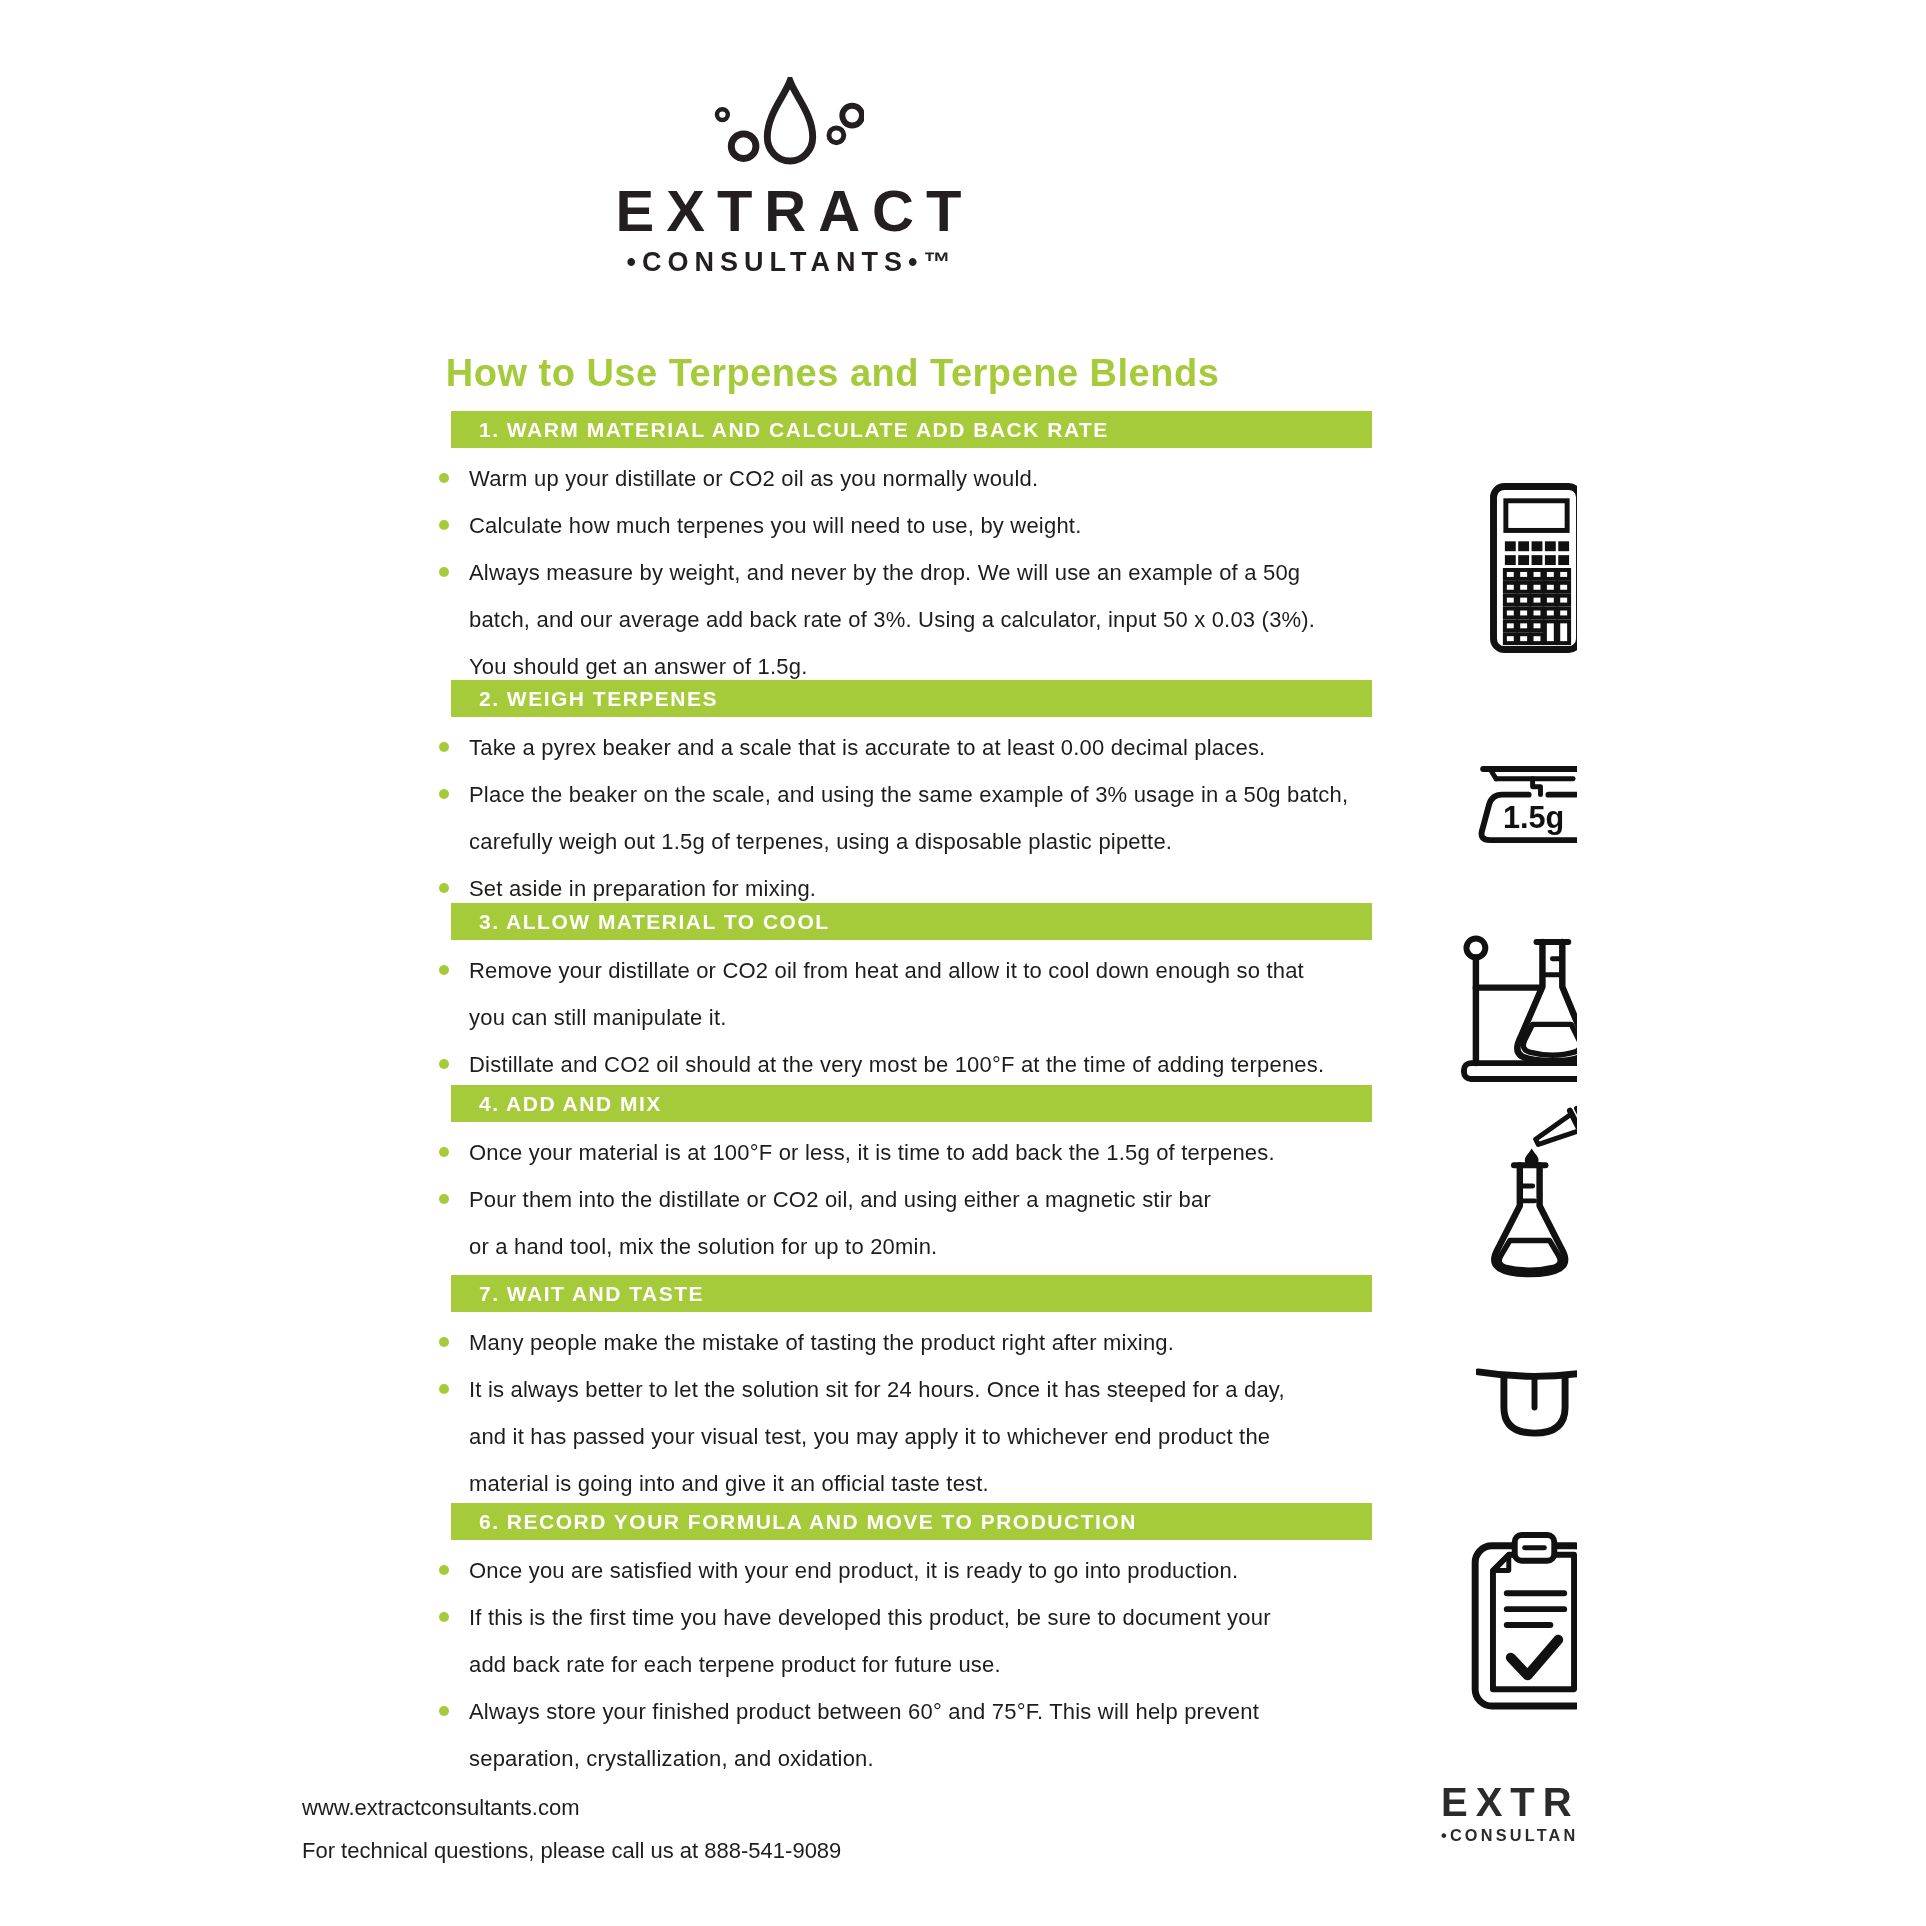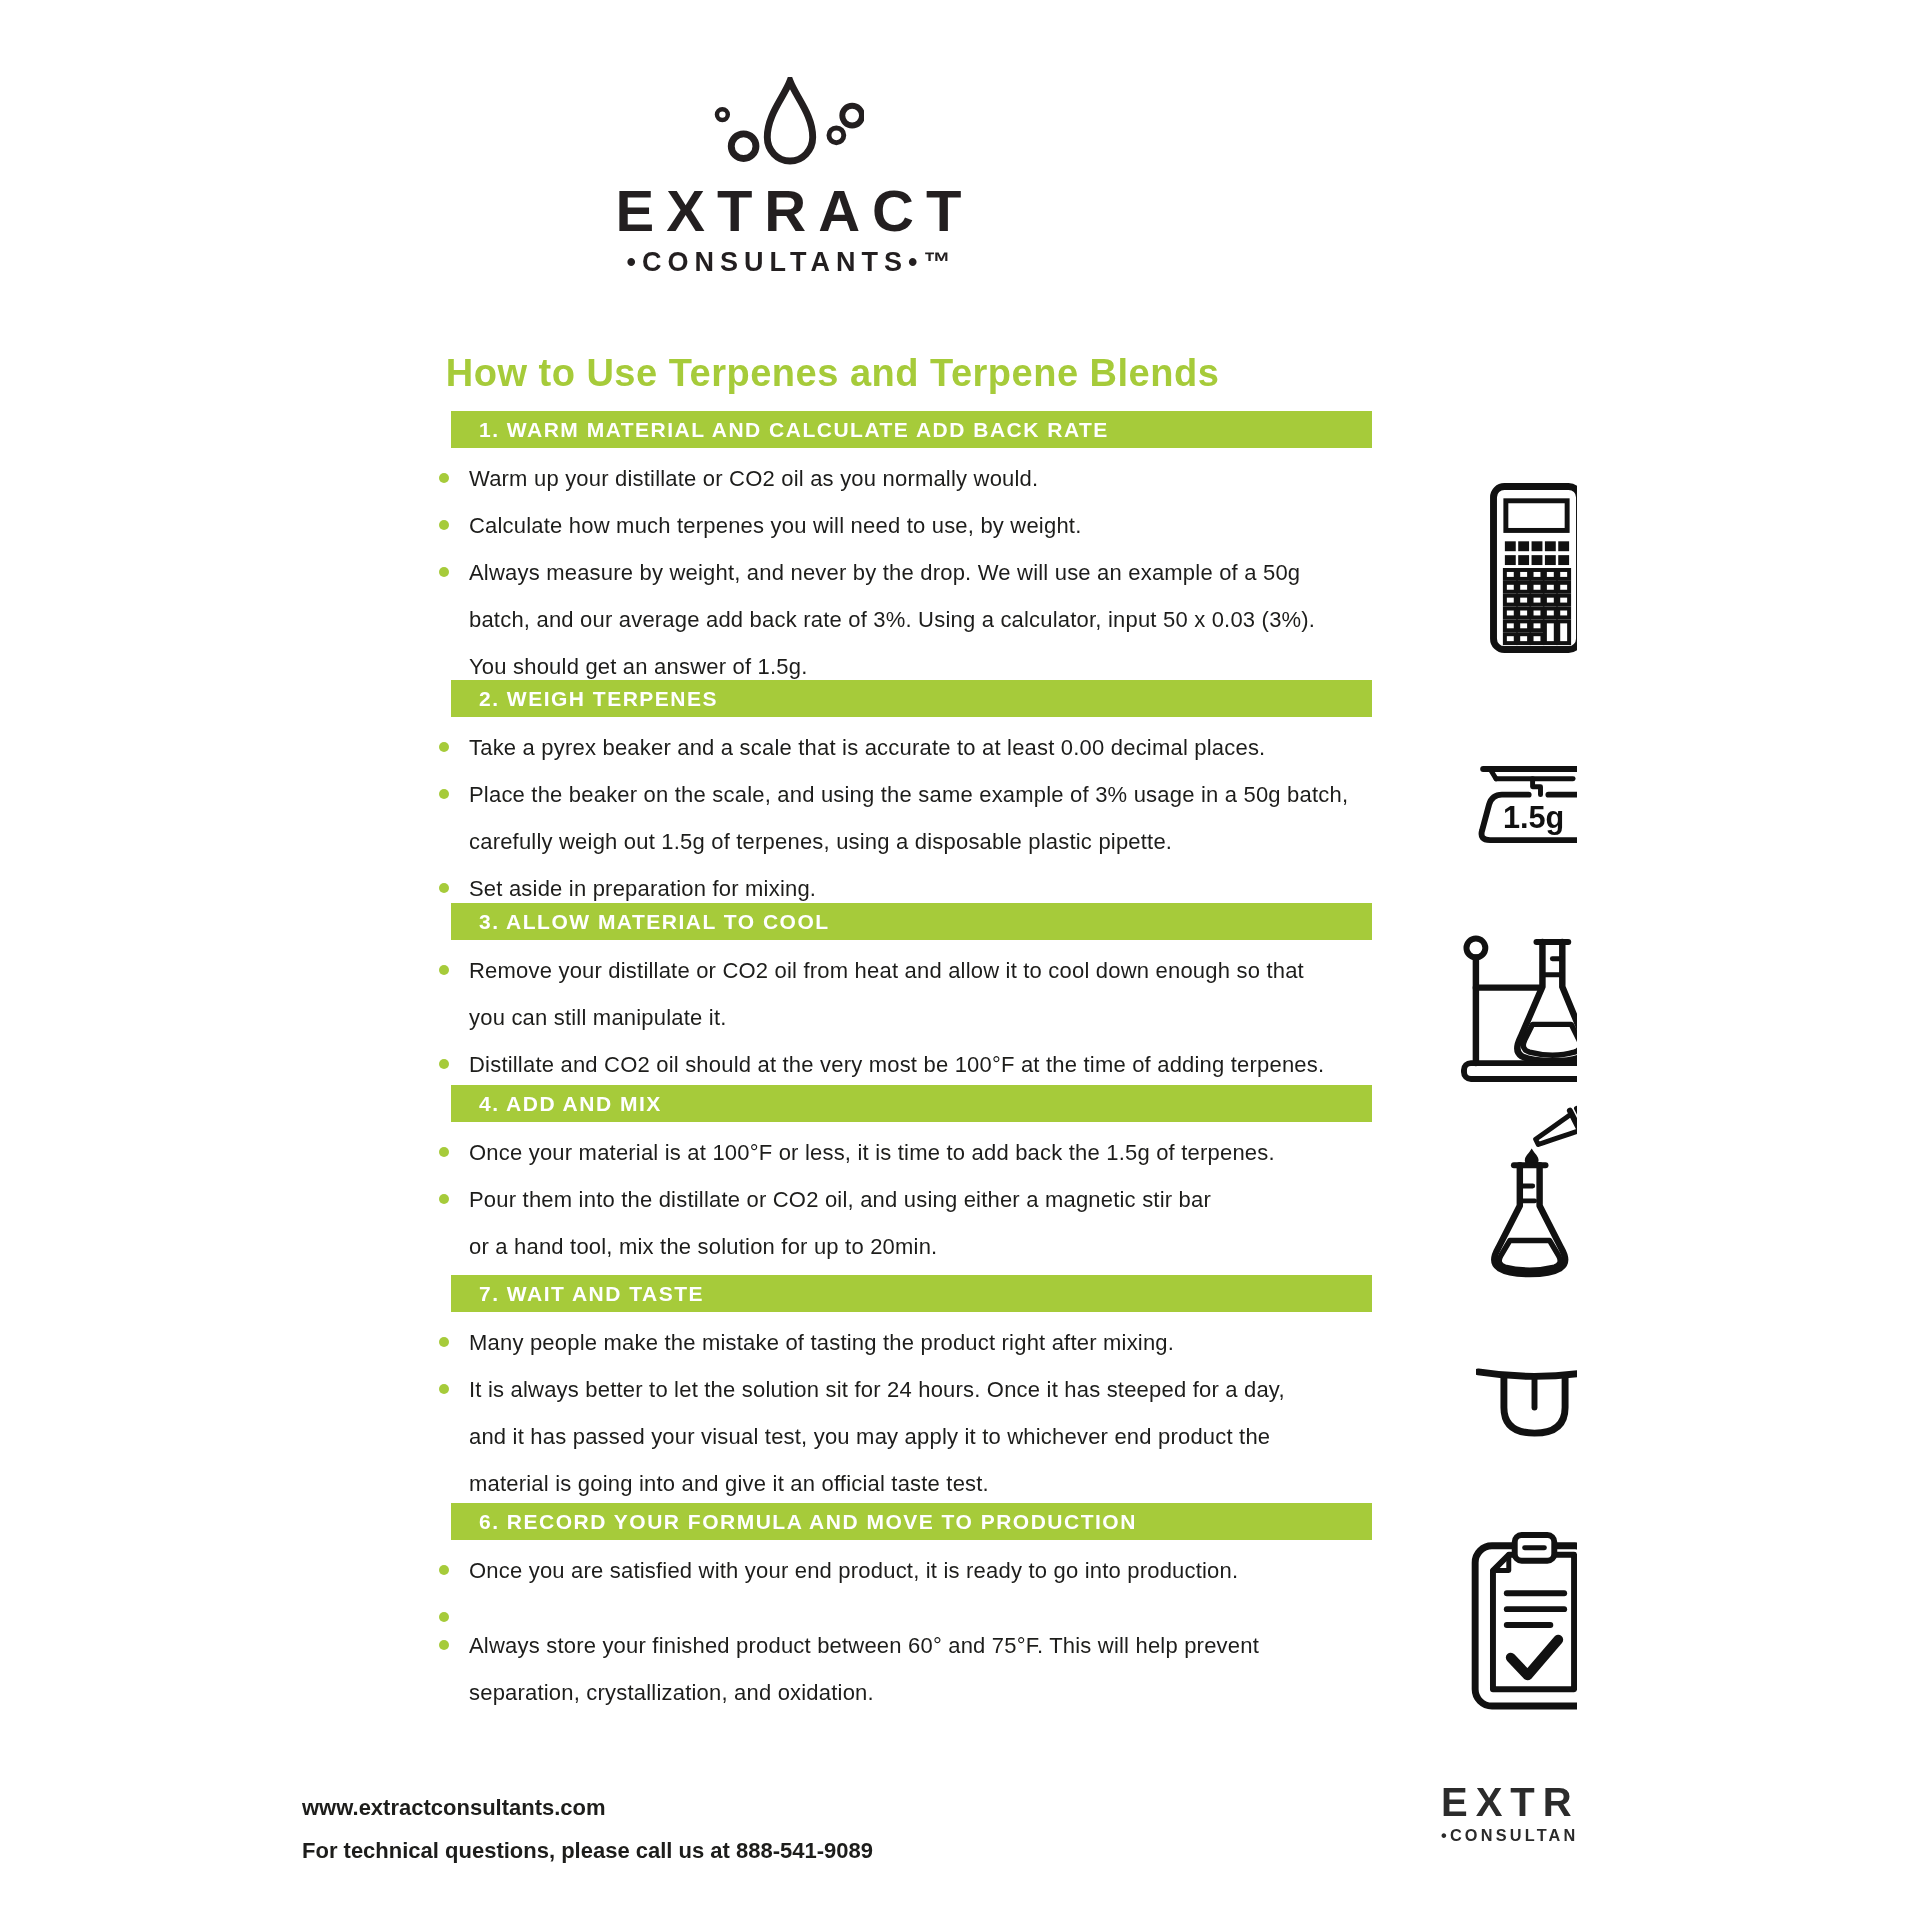--- a/index.html
+++ b/index.html
@@ -55,21 +55,21 @@
   }
   
   .rail-icon{position:absolute;}
   .ic-calculator{left:1490px;top:483px;}
   .ic-scale{left:1477px;top:762px;}
   .ic-flask-stand{left:1461px;top:935px;}
   .ic-pipette-flask{left:1488px;top:1103px;}
   .ic-tongue{left:1476px;top:1366px;}
   .ic-clipboard{left:1471px;top:1531px;}
   
-  .footer-left{position:absolute;left:302px;top:1786px;font-size:22px;line-height:43px;color:#1d1d1b;font-weight:bold;}
+  .footer-left{position:absolute;left:302px;top:1786px;font-size:22px;line-height:43px;color:#1d1d1b;}
   .footer-brand{position:absolute;left:1441px;top:1782px;text-align:left;color:#2b2b2b;}
   .footer-brand-name{font-size:40px;font-weight:800;letter-spacing:8px;line-height:1;}
   .footer-brand-sub{margin-top:5px;font-size:16.3px;font-weight:700;letter-spacing:3.2px;line-height:1;}
   svg{display:block;}
 </style>
 </head>
 <body>
 
 <div class="page">
 
@@ -174,20 +174,22 @@
 
   <section class="section" style="top:1503px">
     <div class="section-bar">6. RECORD YOUR FORMULA AND MOVE TO PRODUCTION</div>
     <div class="bullets">
       <div class="bullet">
         <span class="dot"></span>
         <span class="bullet-text">Once you are satisfied with your end product, it is ready to go into production.</span>
       </div>
       <div class="bullet">
         <span class="dot"></span>
+        <span class="bullet-text">If this is the first time you have developed this product, be sure to document your
+add back rate for each terpene product for future use.</span>
       </div>
       <div class="bullet">
         <span class="dot"></span>
         <span class="bullet-text">Always store your finished product between 60° and 75°F. This will help prevent
 separation, crystallization, and oxidation.</span>
       </div>
     </div>
   </section>
 
   <svg class="rail-icon ic-calculator" width="93" height="170" viewBox="0 0 94 172" fill="none" stroke="#111111">

